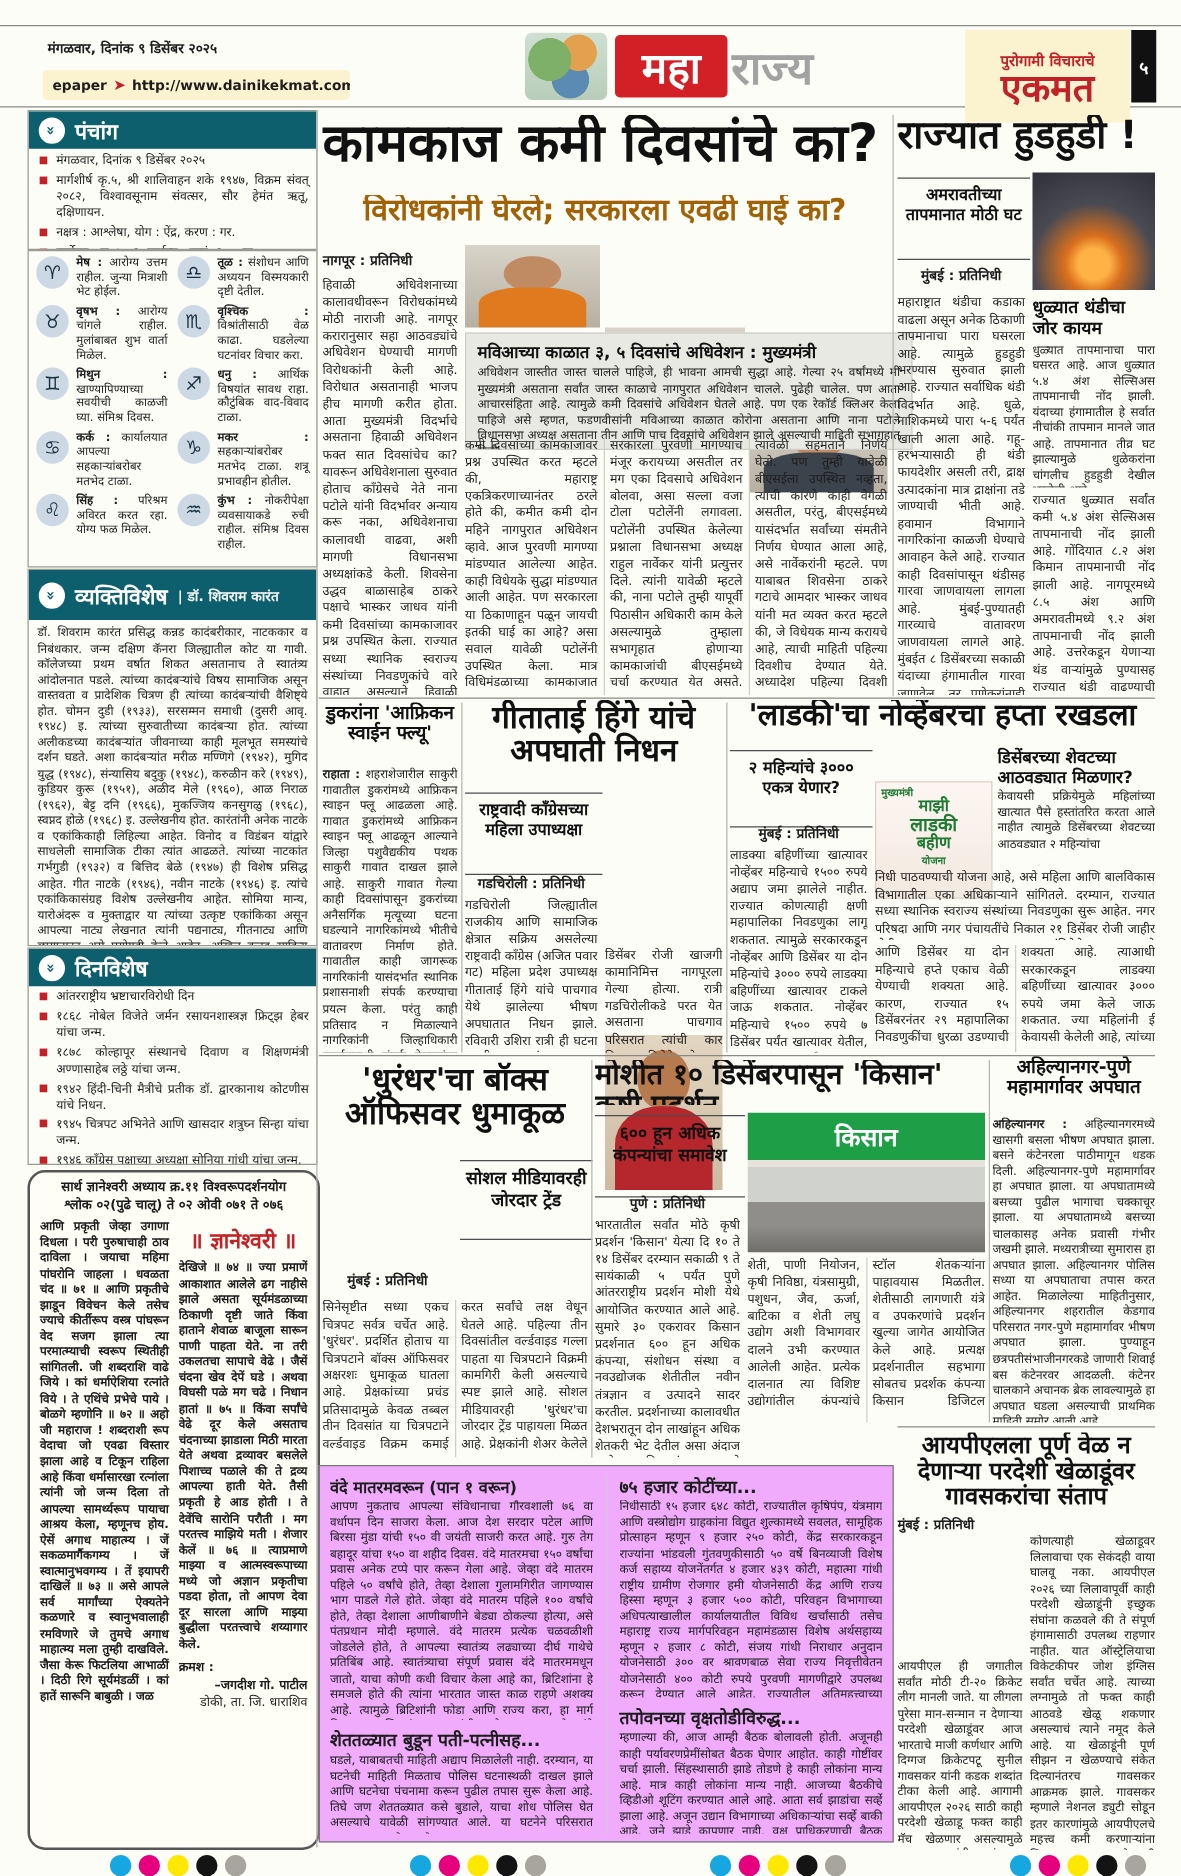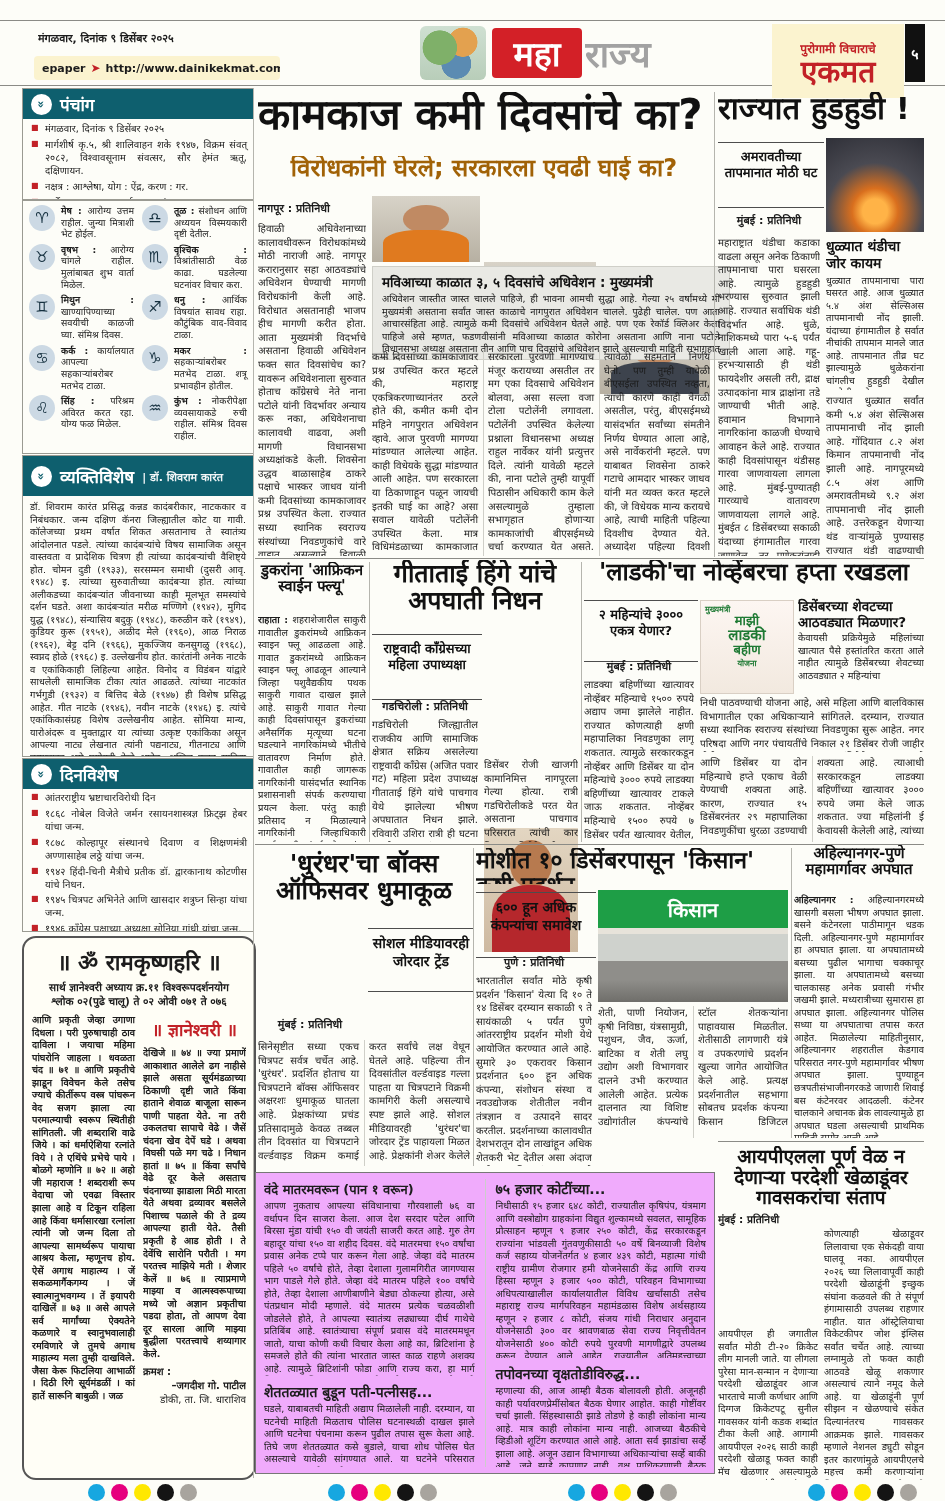--- a/index.html
+++ b/index.html
@@ -38,21 +38,21 @@
        border-radius:50%;background:#c08a63;}
   .headshot::after{content:"";position:absolute;left:10%;top:52%;width:80%;height:48%;
        border-radius:40% 40% 0 0;background:var(--suit,#5a5f66);}
   .fire-photo{background:radial-gradient(circle at 50% 78%, #ffb347 0 14%, #d96f1e 26%, #4a4a52 55%, #2f3038 100%);}
   .geeta-photo{position:relative;background:linear-gradient(#e3d6c2,#cdb9a0);}
   .geeta-photo::before{content:"";position:absolute;left:50%;top:10%;width:44%;height:38%;margin-left:-22%;border-radius:50%;background:#b77a4f;}
   .geeta-photo::after{content:"";position:absolute;left:8%;top:46%;width:84%;height:54%;border-radius:45% 45% 0 0;background:#b5272c;}
   .dhur-poster{position:relative;background:linear-gradient(120deg,#3a352c 0 55%,#141210 100%);}
   .kisan-crowd{background:linear-gradient(#e7e3da 0 8%, #cfd2cd 8% 45%, #8f8e8a 45% 70%, #6f6e6a 100%);}
   .kisan-banner{background:#1e9e46;color:#fff;font-weight:bold;display:flex;align-items:center;justify-content:center;}
-  .ladki-poster{background:linear-gradient(#fdf6f2,#f2e9df);border:1px solid #d9cfc4;color:#1f7a34;text-align:center;}
+  .ladki-poster{background:linear-gradient(#fdf6f2,#f2e9df);border:1px solid #d9cfc4;color:#1f7a34;text-align:center;margin-top:25px;}
   .mast-map{background:
      radial-gradient(circle at 30% 40%, #7fb069 0 30%, transparent 31%),
      radial-gradient(circle at 65% 30%, #e3a14f 0 25%, transparent 26%),
      radial-gradient(circle at 55% 70%, #5b8bb2 0 28%, transparent 29%),
      linear-gradient(#cfe0d2,#b8cdb9);border-radius:6px;}
 </style>
 </head>
 <body>
 
 <div class="page">
@@ -160,21 +160,20 @@
       <li>१८६८  नोबेल विजेते जर्मन रसायनशास्त्रज्ञ फ्रिट्झ हेबर यांचा जन्म.</li>
       <li>१८७८  कोल्हापूर संस्थानचे दिवाण व शिक्षणमंत्री अण्णासाहेब लठ्ठे यांचा जन्म.</li>
       <li>१९४२  हिंदी-चिनी मैत्रीचे प्रतीक डॉ. द्वारकानाथ कोटणीस यांचे निधन.</li>
       <li>१९४५  चित्रपट अभिनेते आणि खासदार शत्रुघ्न सिन्हा यांचा जन्म.</li>
       <li>१९४६  काँग्रेस पक्षाच्या अध्यक्षा सोनिया गांधी यांचा जन्म.</li>
 
     </ul>
   </div>
 
   <div class="abs" style="left:22px;top:936px;width:230px;height:540px;border:2px solid #555;border-radius:14px;background:#fffef6;">
-    <div class="center" style="font-size:22px;font-weight:bold;margin-top:8px;">॥ ॐ रामकृष्णहरि ॥</div>
     <div class="center" style="font-size:10.5px;font-weight:bold;margin-top:4px;">सार्थ ज्ञानेश्वरी अध्याय क्र.११ विश्वरूपदर्शनयोग</div>
     <div class="center" style="font-size:10.5px;font-weight:bold;">श्लोक ०२(पुढे चालू) ते ०२ ओवी ०७१ ते ०७६</div>
     <div style="display:flex;gap:8px;padding:6px 8px 0 8px;height:440px;overflow:hidden;">
       <div class="body-sm" style="flex:1;font-weight:bold;">आणि प्रकृती जेव्हा उगाणा दिधला । परी पुरुषाचाही ठाव दाविला । जयाचा महिमा पांघरोनि जाहला । धवळता चंद ॥ ७१ ॥  आणि प्रकृतीचे झाडून विवेचन केले तसेच ज्याचे कीर्तीरूप वस्त्र पांघरून वेद सजग झाला त्या परमात्म्याची स्वरूप स्थितीही सांगितली. जी शब्दराशि वाढे जिये । कां धर्माऐशिया रत्नांते विये । ते एथिंचे प्रभेचे पाये । बोळगे म्हणोनि ॥ ७२ ॥  अहो जी महाराज ! शब्दराशी रूप वेदाचा जो एवढा विस्तार झाला आहे व टिकून राहिला आहे किंवा धर्मासारखा रत्नांला त्यांनी जो जन्म दिला तो आपल्या सामर्थ्यरूप पायाचा आश्रय केला, म्हणूनच होय. ऐसें अगाध माहात्म्य । जें सकळमार्गैकगम्य । जें स्वात्मानुभवगम्य । तें इयापरी दाखिलें ॥ ७३ ॥  असे आपले सर्व मार्गांच्या ऐक्यतेने कळणारे व स्वानुभवालाही रमविणारे जे तुमचे अगाध माहात्म्य मला तुम्ही दाखविले. जैसा केरू फिटलिया आभाळीं । दिठी रिगे सूर्यमंडळीं । कां हातें सारूनि बाबुळी । जळ</div>
       <div style="flex:1;overflow:hidden;">
         <div class="center" style="color:#c22127;font-size:17px;font-weight:bold;margin:4px 0 6px 0;">॥ ज्ञानेश्वरी ॥</div>
         <div class="body-sm" style="font-weight:bold;">देखिजे ॥ ७४ ॥  ज्या प्रमाणें आकाशात आलेले ढग नाहीसे झाले असता सूर्यमंडळाच्या ठिकाणी दृष्टी जाते किंवा हाताने शेवाळ बाजूला सारून पाणी पाहता येते. ना तरी उकलतचा सापाचे वेढे । जैसें चंदना खेव देपें घडे । अथवा विघसी पळे मग चढे । निधान हातां ॥ ७५ ॥  किंवा सर्पांचे वेढे दूर केले असताच चंदनाच्या झाडाला मिठी मारता येते अथवा द्रव्यावर बसलेले पिशाच्च पळाले की ते द्रव्य आपल्या हाती येते. तैसी प्रकृती हे आड होती । ते देवेंचि सारोनि परौती । मग परतत्त्व माझिये मती । शेजार केलें ॥ ७६ ॥  त्याप्रमाणे माझ्या व आत्मस्वरूपाच्या मध्ये जो अज्ञान प्रकृतीचा पडदा होता, तो आपण देवा दूर सारला आणि माझ्या बुद्धीला परतत्त्वाचे शय्यागार केले.</div>
         <div style="font-size:10px;font-weight:bold;margin-top:4px;">क्रमश :</div>
         <div style="font-size:10px;font-weight:bold;text-align:right;">–जगदीश गो. पाटील</div>
         <div style="font-size:10px;text-align:right;">डोकी, ता. जि. धाराशिव</div>

